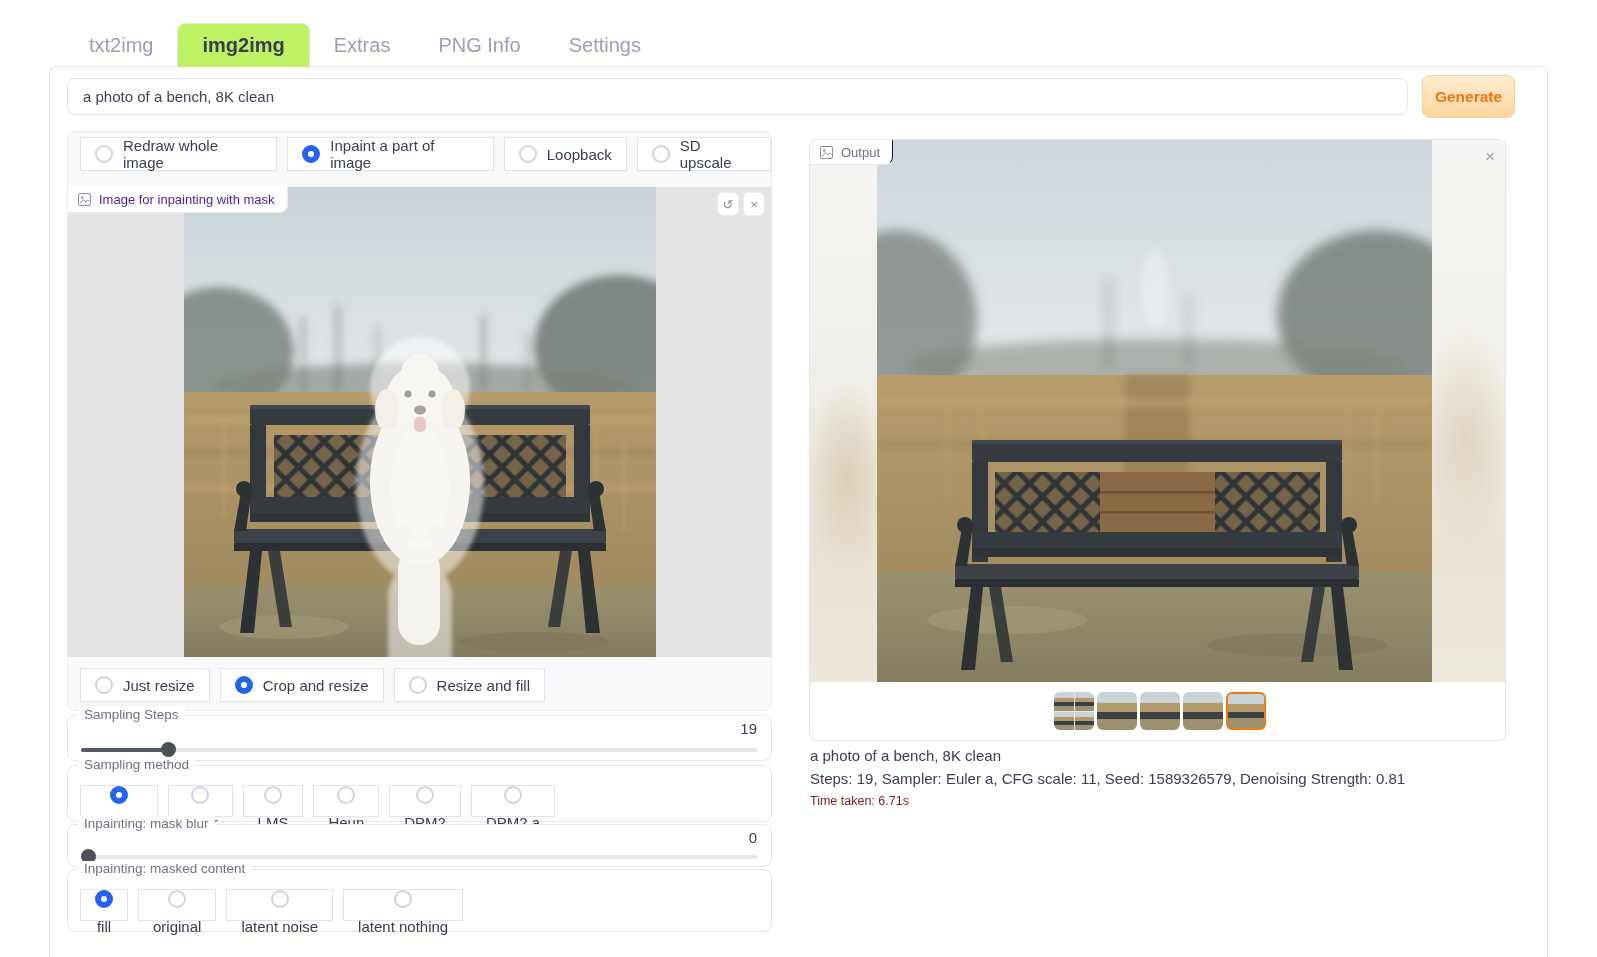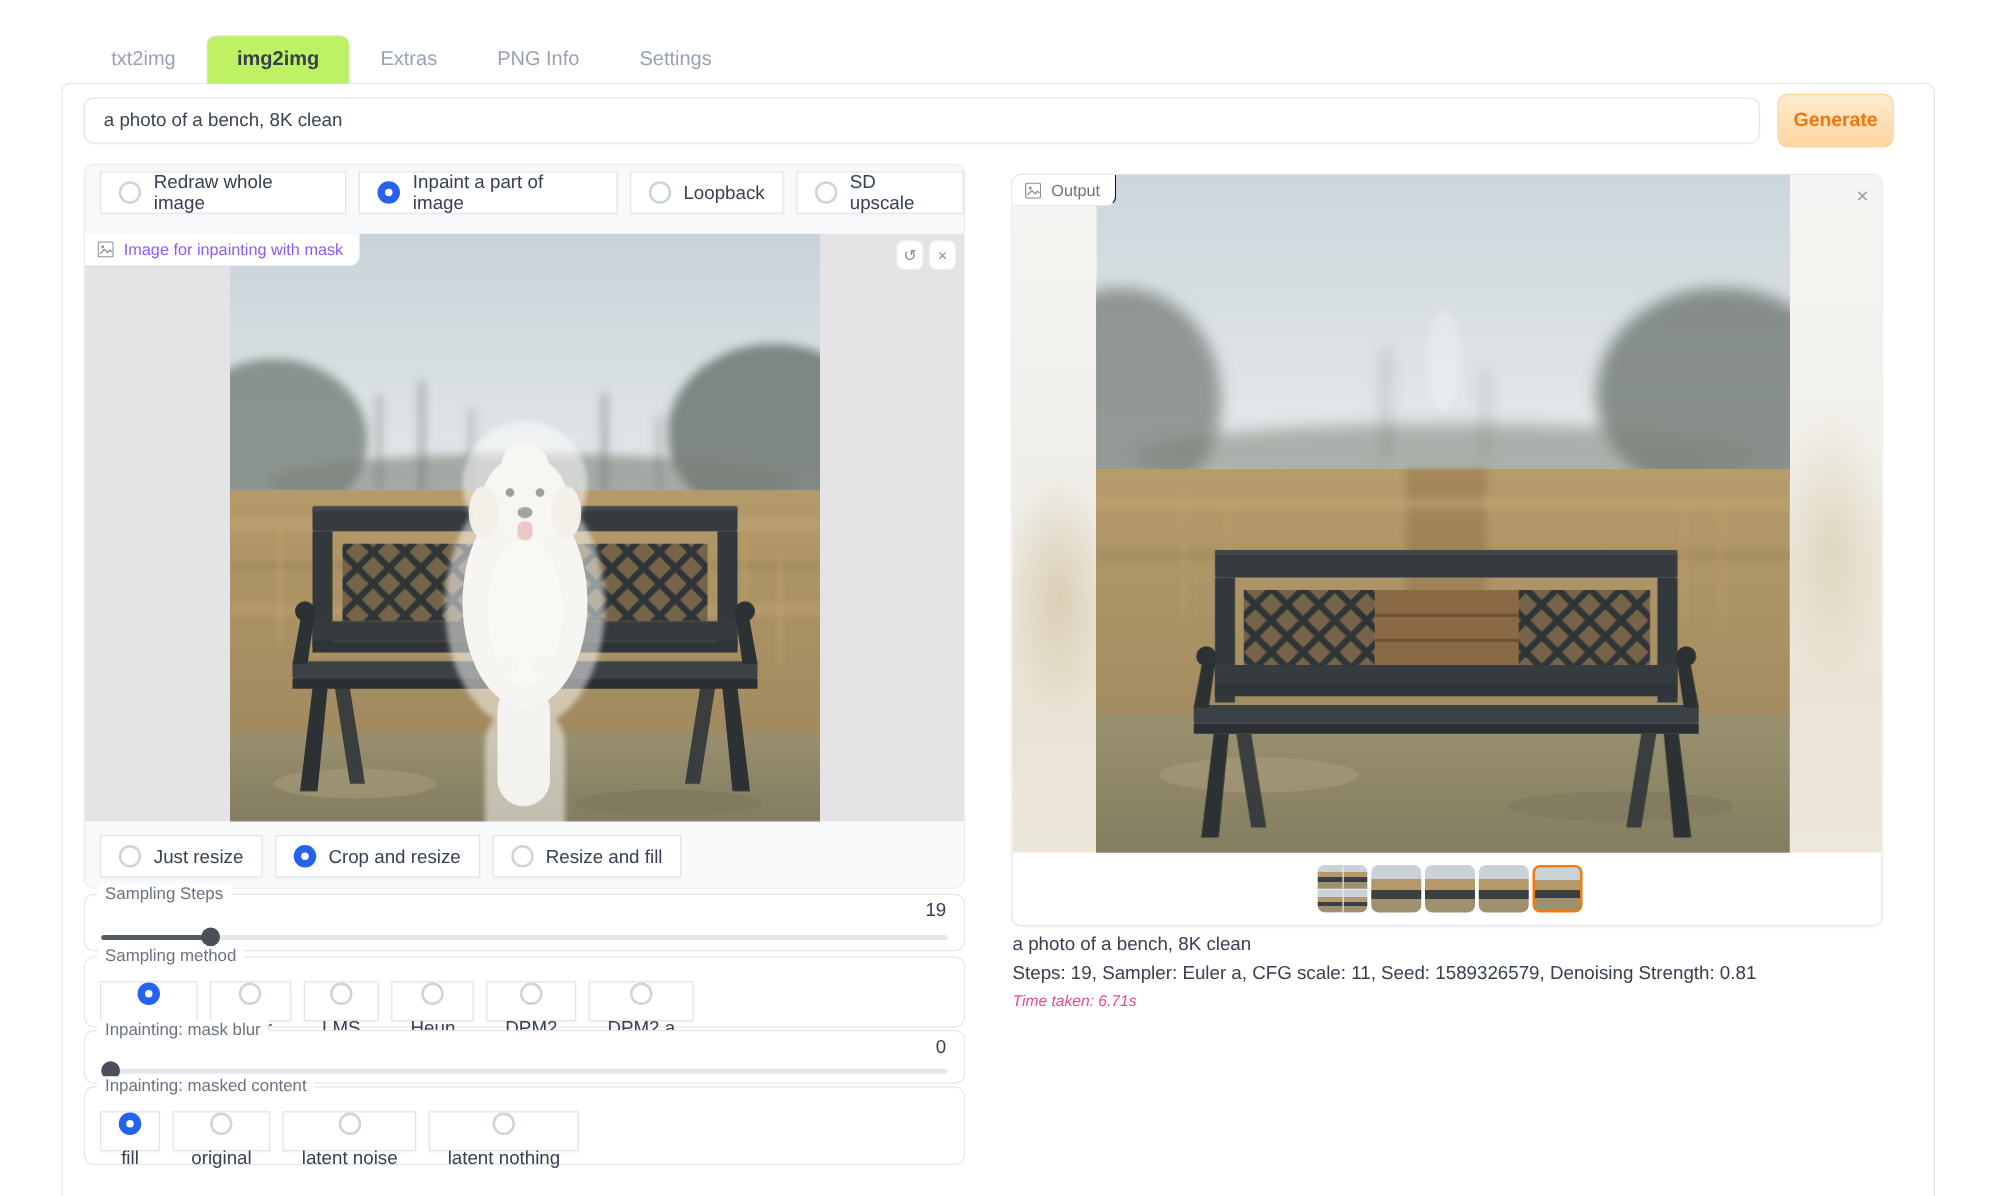--- a/index.html
+++ b/index.html
@@ -2,21 +2,21 @@
 <html><head>
 <meta charset="utf-8">
 <style>
   * { margin:0; padding:0; box-sizing:border-box; }
   html,body { width:1597px; height:957px; background:#ffffff; overflow:hidden;
     font-family:"Liberation Sans", sans-serif; color:#3b4453; }
 
   
   .tabs { position:absolute; left:49px; top:29px; right:49px; height:38px;
     display:flex; align-items:flex-end; padding-left:16px; z-index:3; }
-  .tab { padding:10px 24px; font-size:16px; color:#98a2b2; cursor:pointer; }
+  .tab { padding:10px 24px; font-size:20px; color:#98a2b2; cursor:pointer; }
   .tab.active { background:#bef264; border:1px solid #e3e5e8; border-bottom:1px solid #fff;
     border-radius:8px 8px 0 0; color:#37404e; font-weight:700; margin-bottom:-1px; }
 
   
   .main { position:absolute; left:49px; top:66px; width:1499px; height:900px;
     border:1px solid #e3e5e8; border-radius:8px 8px 0 0; border-bottom:none; background:#fff; }
 
   
   .prompt-row { position:absolute; left:17px; top:8px; width:1465px; height:44px; }
   .prompt-input { position:absolute; left:0; top:3px; width:1341px; height:37px;
@@ -40,21 +40,21 @@
     width:6px; height:6px; margin:-3px 0 0 -3px; border-radius:50%; background:#fff; }
 
   
   .mode-card { position:absolute; left:17px; top:64px; width:705px; height:580px;
     background:#f8f9fb; border:1px solid #ededf0; border-radius:8px; }
   .mode-row { position:absolute; left:12px; top:5px; display:flex; gap:10px; }
 
   .img-area { position:absolute; left:0; top:55px; width:703px; height:470px; background:#e4e4e7; }
   .area-chip { position:absolute; left:0; top:0; background:#fff; display:flex; align-items:center;
     gap:8px; height:26px; padding:0 12px 0 10px; border-right:1px solid #e8eaed;
-    border-bottom:1px solid #e8eaed; border-radius:0 0 8px 0; font-size:13px; color:#8b5cf6; z-index:2; }
+    border-bottom:1px solid #e8eaed; border-radius:0 0 8px 0; font-size:13px; color:#4c1d95; z-index:2; }
   .tool-btns { position:absolute; right:6px; top:5px; display:flex; gap:4px; z-index:2; }
   .tool-btn { width:22px; height:24px; background:#fff; border:1px solid #eceef1; border-radius:6px;
     color:#8a919c; font-size:13px; display:flex; align-items:center; justify-content:center; cursor:pointer; }
   .photo-left { position:absolute; left:116px; top:0; width:472px; height:470px; }
 
   .resize-row { position:absolute; left:12px; top:536px; display:flex; gap:10px; }
 
   
   .fieldbox { position:absolute; left:17px; width:705px; background:#fff;
     border:1px solid #e4e6ea; border-radius:8px; }
@@ -96,21 +96,21 @@
       #3b4043 52%, #3b4043 72%, #9d9170 72%, #9d9170 100%); }
   .thumb.selected { border:2px solid #ef7c13; }
   .thumb.grid { display:grid; grid-template-columns:1fr 1fr; grid-template-rows:1fr 1fr;
     gap:1px; background:#e8e8e8; }
   .thumb.grid > div { background:linear-gradient(180deg,#c9d2d6 0%, #c9d2d6 30%, #b49a6b 30%,
       #b49a6b 52%, #3b4043 52%, #3b4043 72%, #9d9170 72%, #9d9170 100%); }
 
   .caption { position:absolute; left:760px; font-size:15px; color:#374151; }
   .cap-prompt { top:680px; }
   .cap-params { top:703px; }
-  .cap-time   { top:727px; font-size:12.5px; color:#ec4899;font-style:italic; }
+  .cap-time   { top:727px; font-size:12.5px; color:#7f1d1d; }
 
   .pic-icon svg { display:block; }
 </style>
 </head>
 <body>
 
 <div class="tabs">
   <div class="tab">txt2img</div>
   <div class="tab active">img2img</div>
   <div class="tab">Extras</div>

